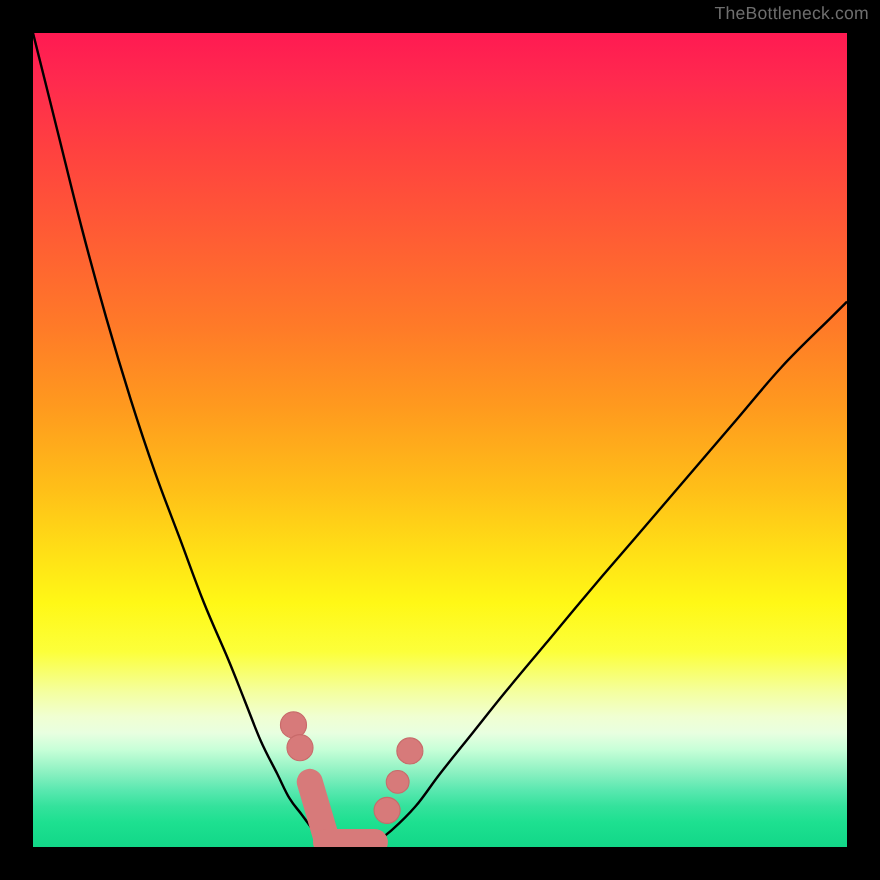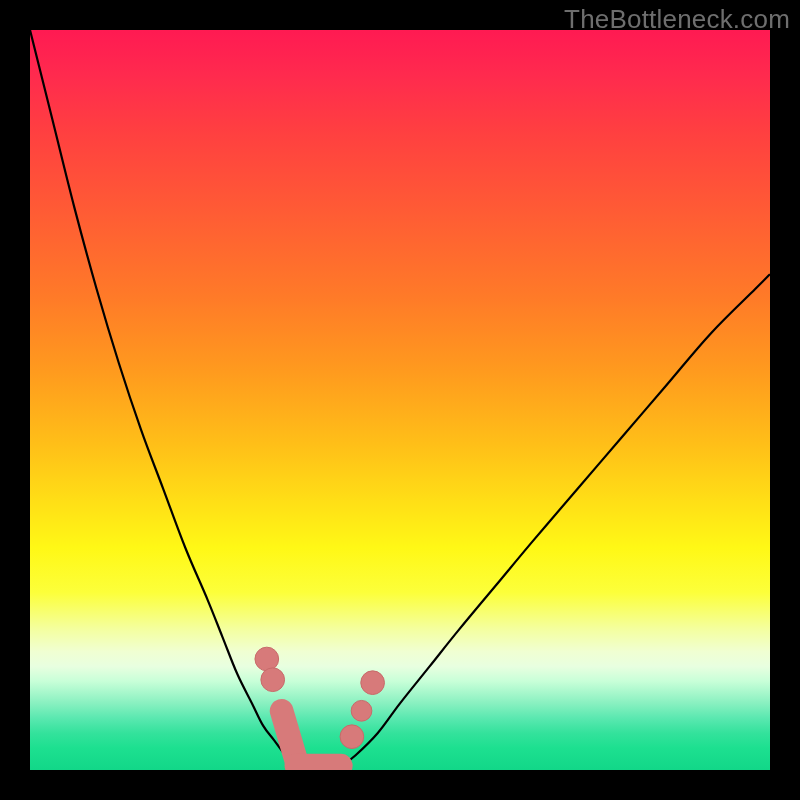--- a/index.html
+++ b/index.html
@@ -56,21 +56,21 @@
   }
   .markers {
     position: absolute;
     inset: 0;
   }
   .watermark {
     position: absolute;
     top: 4px;
     right: 10px;
     color: #6e6e6e;
-    font-size: 26px;
+    font-size: 16px;
     letter-spacing: 0.2px;
     font-weight: 500;
   }
 </style>
 </head>
 <body>
 
 <div class="frame">
   <div class="plot">
     <div class="gradient"></div>

